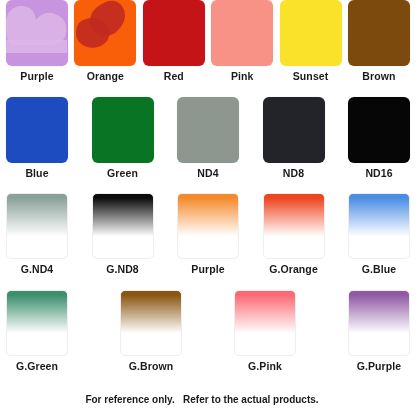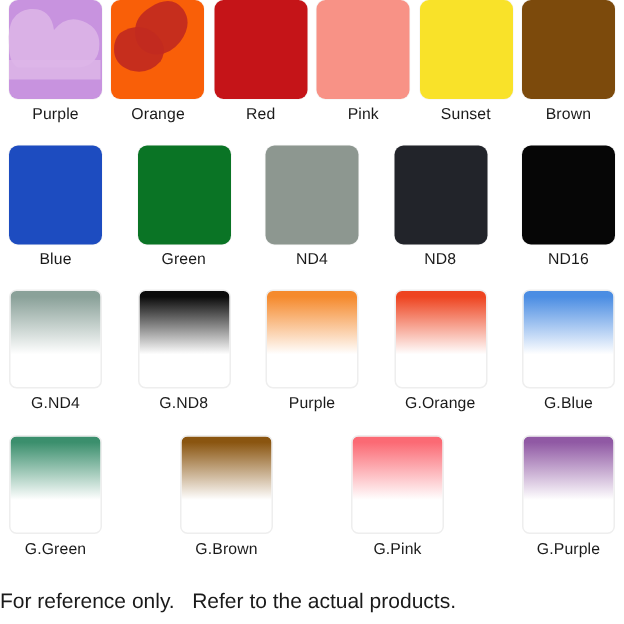--- a/index.html
+++ b/index.html
@@ -13,20 +13,21 @@
     overflow: hidden;
     font-family: "Liberation Sans", sans-serif;
     -webkit-font-smoothing: antialiased;
   }
 
   #chart-sheet {
     position: relative;
     width: 404px;
     height: 416px;
     background: #ffffff;
+    font-weight: bold;
   }
 
   .swatch-grid {
     position: absolute;
     left: 0;
     top: 0;
     width: 416px;
     height: 386px;
   }
 
@@ -81,21 +82,22 @@
     width: 416px;
     height: 100px;
     pointer-events: none;
   }
 
   .footer-note {
     position: absolute;
     left: 0;
     right: 0;
     bottom: 8px;
-    font-size: 14px;
+    text-align: center;
+    font-size: 10px;
     line-height: 16px;
     color: #1a1a1a;
     white-space: pre;
   }
 </style>
 </head>
 <body>
 
 <div id="chart-sheet">
 

